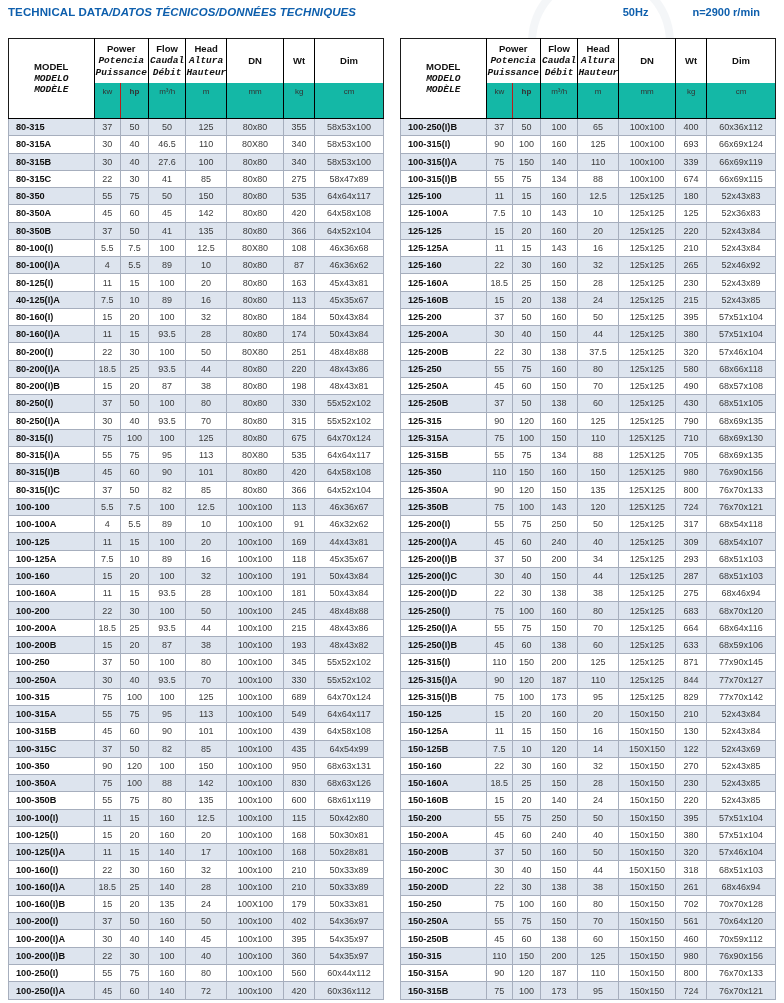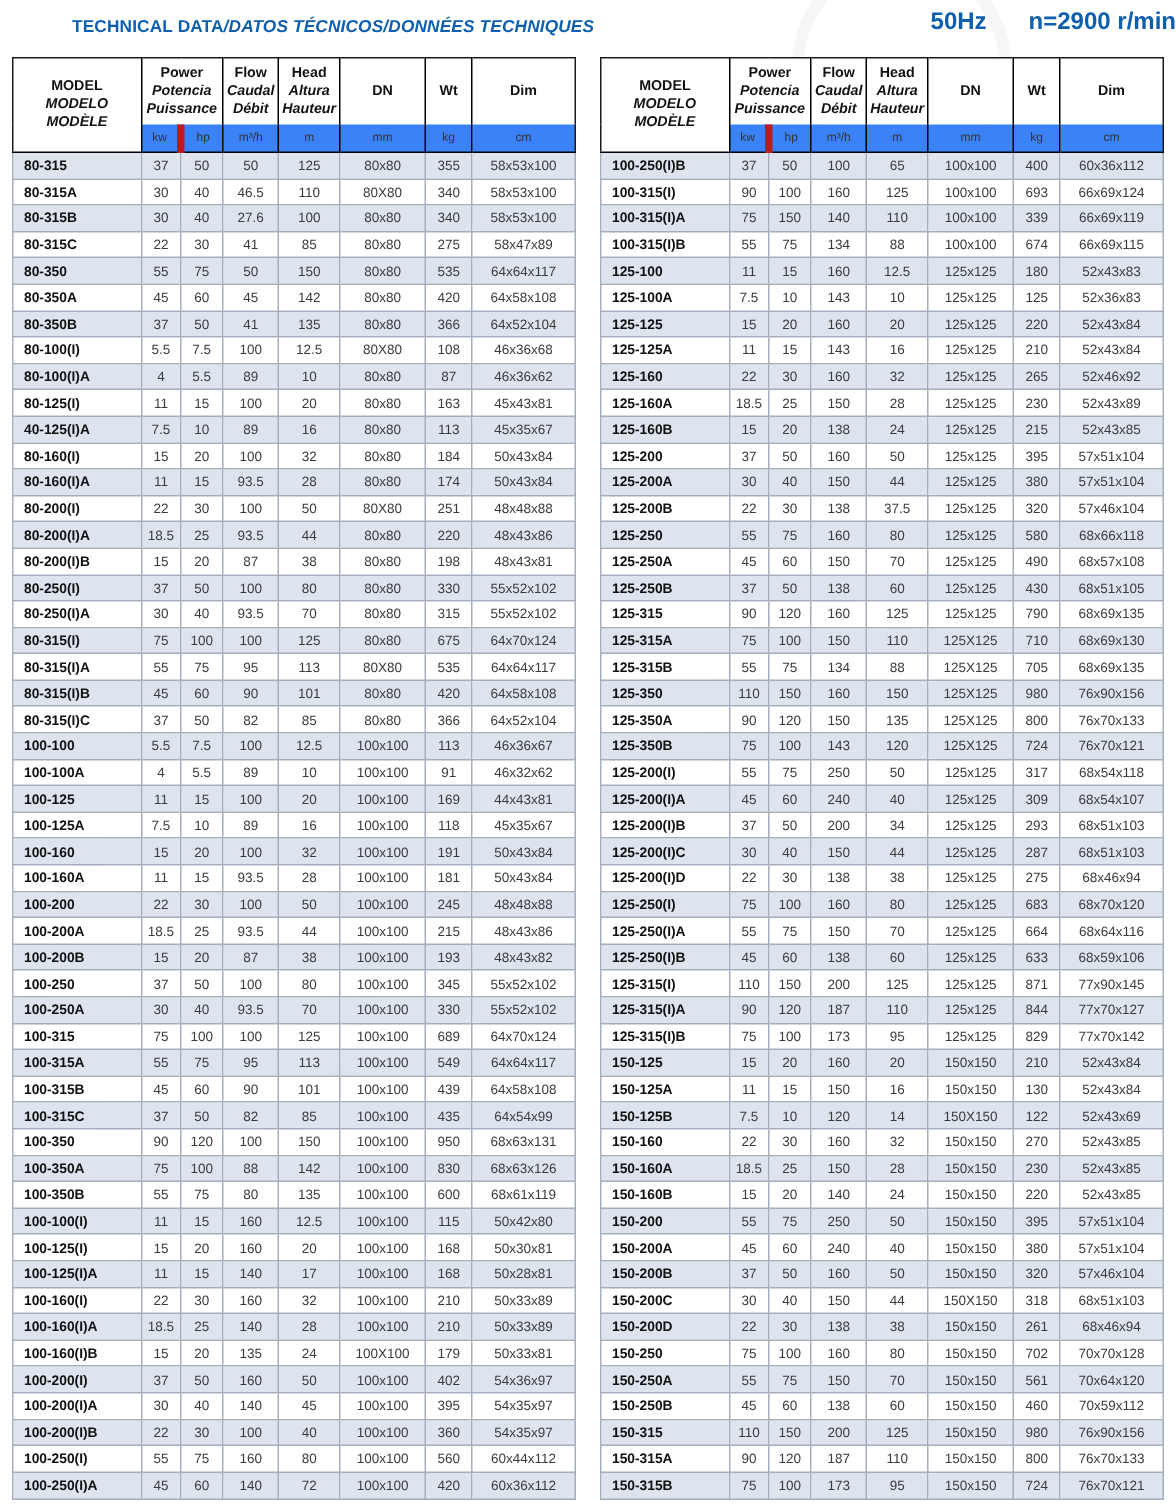--- a/index.html
+++ b/index.html
@@ -1,51 +1,51 @@
 <!DOCTYPE html>
 <html><head>
 <meta charset="utf-8">
 <style>
   html,body{margin:0;padding:0;}
   body{
     width:784px;height:1003px;position:relative;background:#ffffff;
     font-family:"Liberation Sans",sans-serif;overflow:hidden;
   }
   
-  .page-header{position:absolute;top:6px;left:8px;right:0;display:flex;justify-content:space-between;align-items:flex-end;margin-left:40px;}
+  .page-header{position:absolute;top:6px;left:8px;right:24px;display:flex;justify-content:space-between;align-items:center;}
   .title{color:#0e5fad;font-size:11.5px;font-weight:bold;letter-spacing:.1px;white-space:nowrap;}
   .title .it{font-style:italic;}
-  .freq-block{color:#0e5fad;font-size:16px;font-weight:bold;display:flex;gap:28px;white-space:nowrap;}
+  .freq-block{color:#0e5fad;font-size:11px;font-weight:bold;display:flex;gap:44px;white-space:nowrap;}
   
   .wm{position:absolute;border-radius:50%;pointer-events:none;}
   .wm1{left:18px;top:540px;width:210px;height:210px;border:12px solid rgba(150,162,182,0.10);}
   .wm2{left:470px;top:400px;width:150px;height:150px;border:9px solid rgba(150,162,182,0.09);}
   .wm3{left:528px;top:-30px;width:130px;height:130px;border:8px solid rgba(150,162,182,0.10);}
   
   .table-wrap{position:absolute;top:38px;width:376px;height:962px;}
   .table-wrap.left{left:8px;}
   .table-wrap.right{left:400px;}
   table{
     width:100%;height:100%;border-collapse:collapse;table-layout:fixed;
     border:1.5px solid #1b1b1b;
   }
   thead th{
     border-left:1px solid #000;
     font-size:9.5px;font-weight:bold;color:#111;text-align:center;vertical-align:middle;
     padding:0;line-height:1.25;background:#fff;
   }
   thead th:first-child{border-left:none;}
   thead .hrow th{height:44px;}
-  thead th .it{font-style:italic;}
+  thead th .it{font-style:italic;font-family:Liberation Mono, monospace;}
   thead th span{display:block;}
   thead tr.units td{
     height:16px;border-left:1px solid #000;border-bottom:1.5px solid #000;
-    font-size:8px;color:#333;text-align:center;background:#3b82f6;padding:0 0 2px 0;
+    font-size:8px;color:#333;text-align:center;background:#14b8a6;padding:0 0 19px 0;
   }
-  thead tr.units td.sub{border-left:5px solid #b91c1c;}
+  thead tr.units td.sub{border-left:1px solid #b91c1c;font-weight:bold;}
   thead th.model-h{border-bottom:1.5px solid #000;}
   tbody td{
     border:1px solid #a6aebd;
     font-size:9px;color:#3a3a3a;text-align:center;padding:0;
     white-space:nowrap;overflow:hidden;
   }
   tbody td.model{
     font-weight:bold;color:#101010;text-align:left;padding-left:7px;font-size:9.2px;
   }
   tbody tr:nth-child(odd){background:#dde4ee;}

